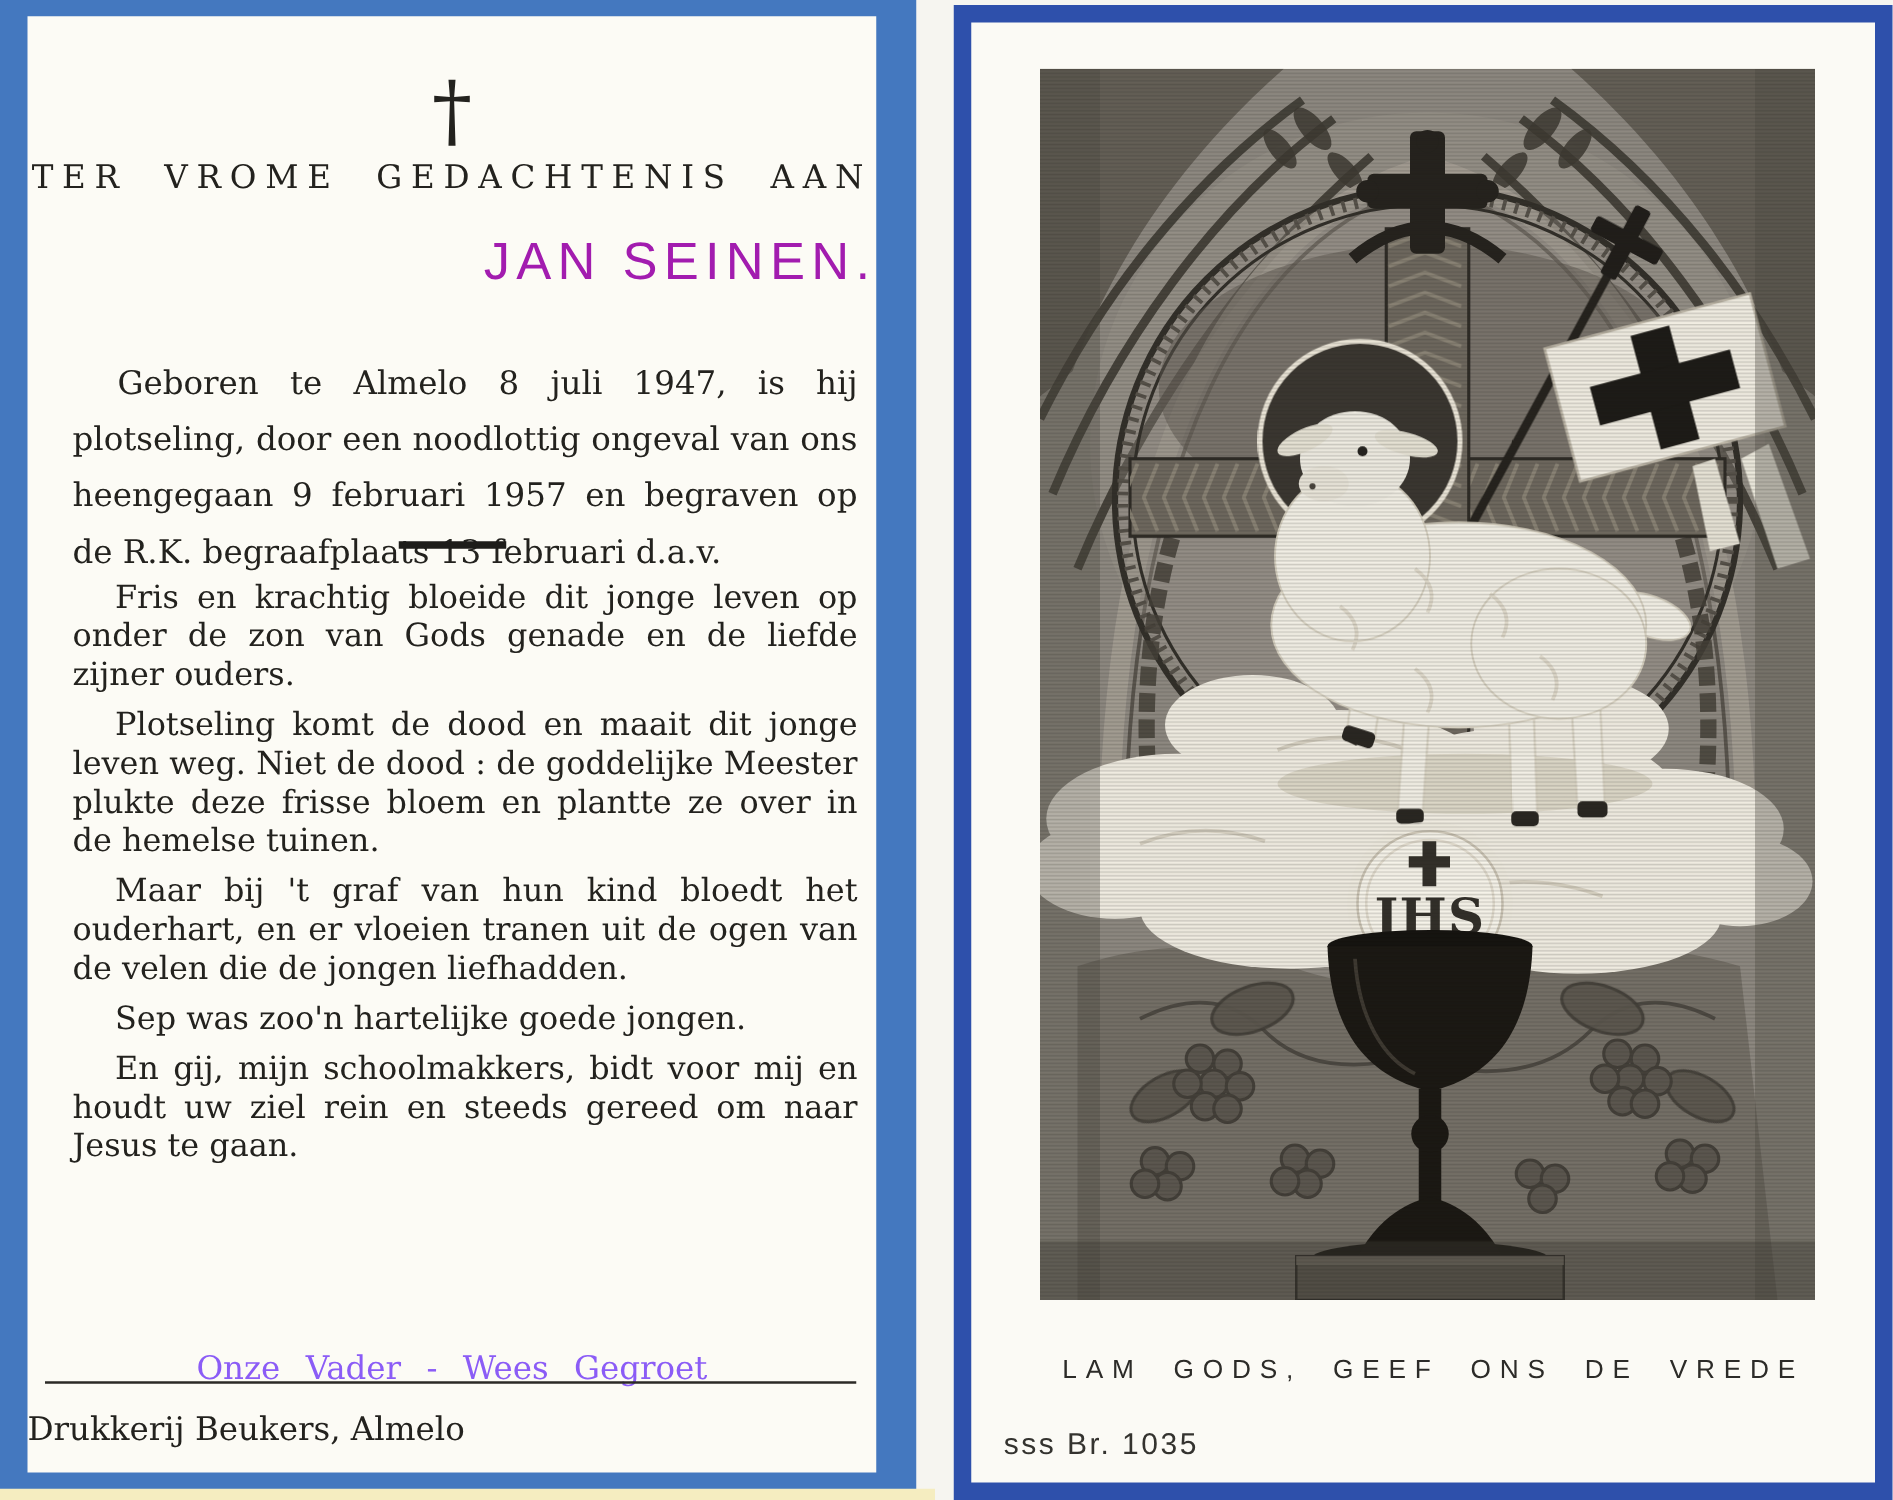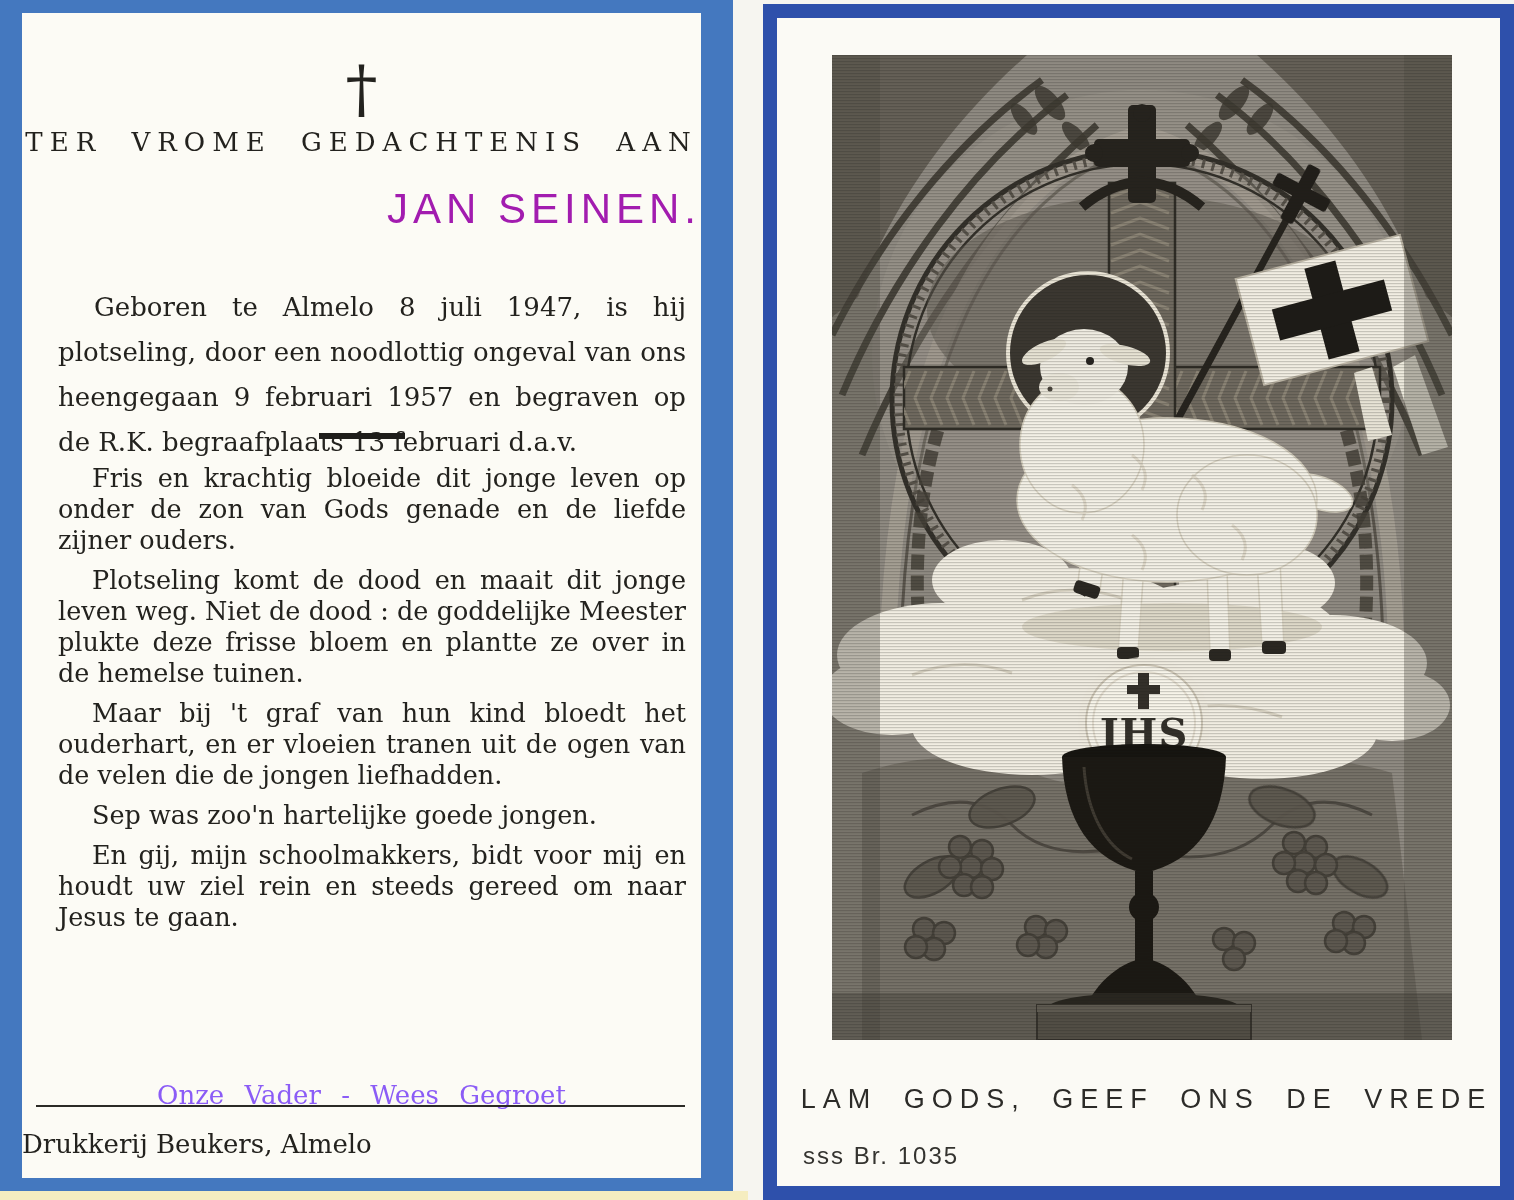--- a/index.html
+++ b/index.html
@@ -70,21 +70,21 @@
     border:14px solid #2e50ab;
     background:#fbfaf5;
   }
   .engraving{
     position:absolute;left:55px;top:37px;width:620px;height:985px;
   }
   .engraving svg{display:block;width:620px;height:985px;}
   .caption{
     position:absolute;top:1066px;left:0;right:0;text-align:center;
     font-family:"Liberation Sans", sans-serif;
-    font-size:27px;letter-spacing:7px;word-spacing:12px;color:#2c2b28;padding-left:16px;
+    font-size:21px;letter-spacing:7px;word-spacing:12px;color:#2c2b28;padding-left:16px;
   }
   .reference{
     position:absolute;top:1124px;left:26px;
     font-family:"Liberation Sans", sans-serif;
     font-size:24px;letter-spacing:2px;color:#34332f;
   }
 </style>
 </head>
 <body>
 

